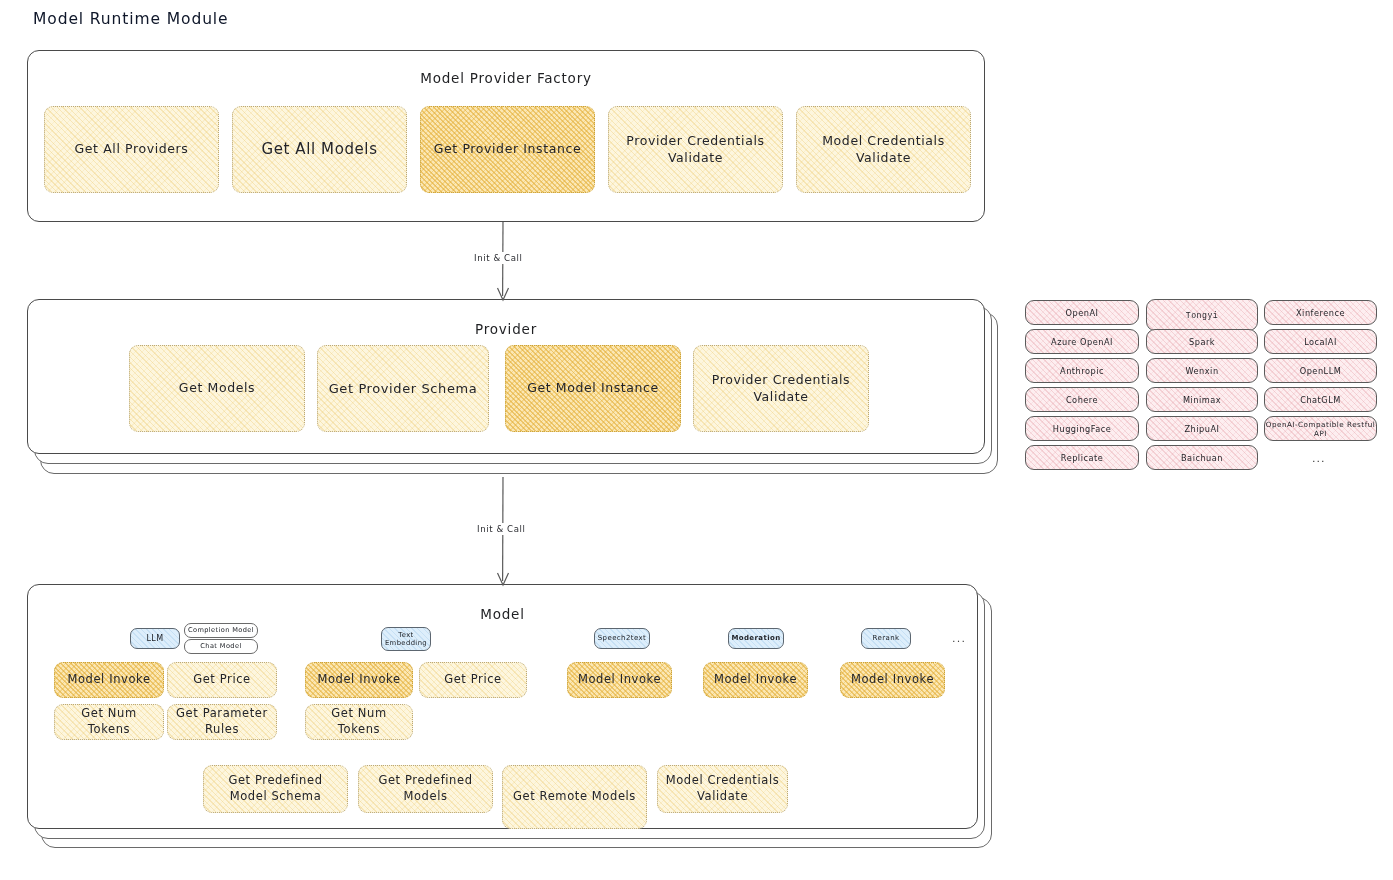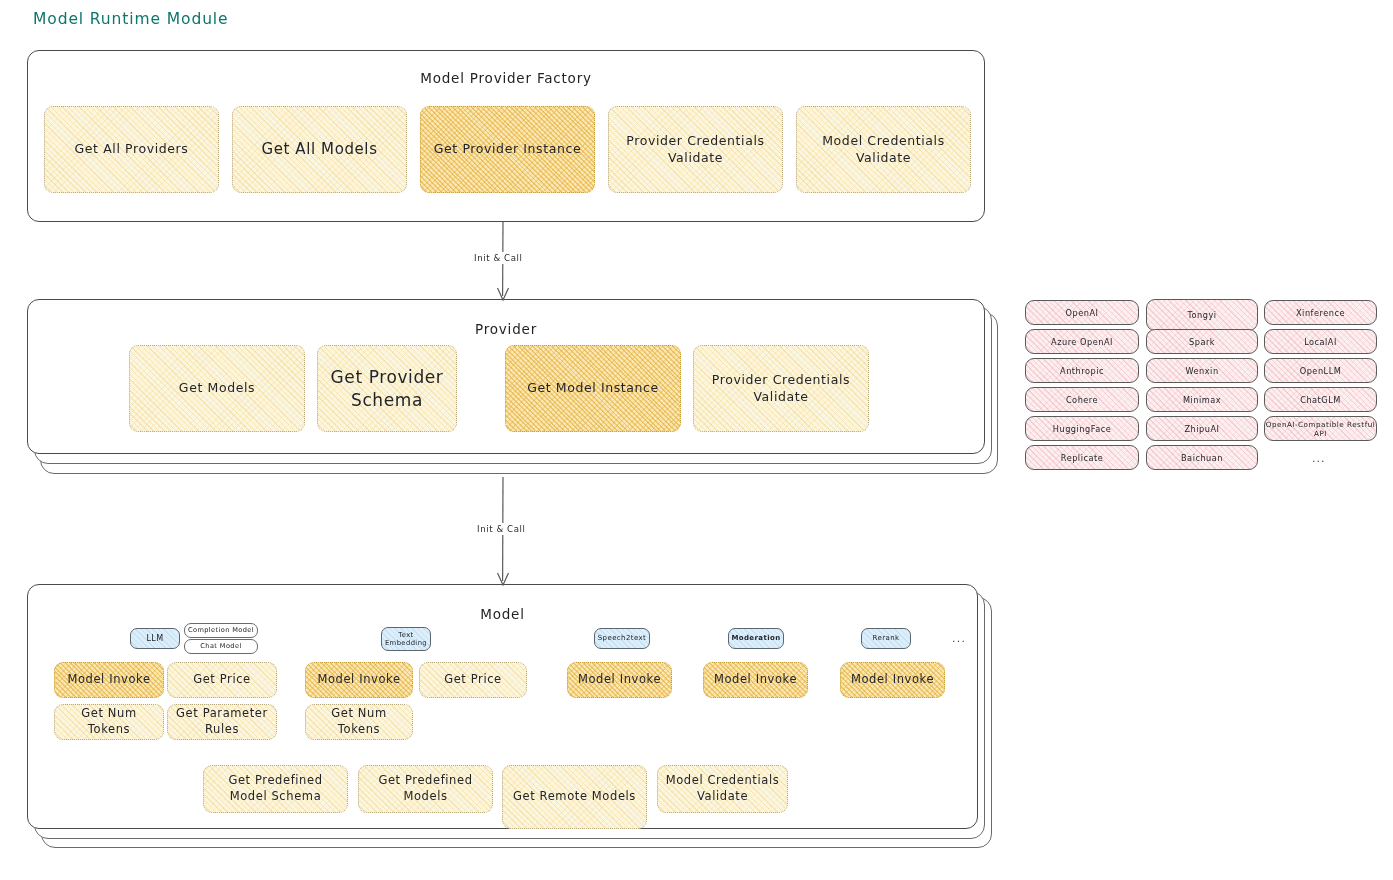--- a/index.html
+++ b/index.html
@@ -21,21 +21,21 @@
     font-family: "DejaVu Sans", sans-serif;
     letter-spacing: 0.6px;
   }
 
   
   #diagram-title {
     position: absolute;
     left: 33px;
     top: 10px;
     font-size: 15.5px;
-    color: #0f766e;
+    color: #0f172a;
     letter-spacing: 0.9px;
   }
 
   
   .card {
     position: absolute;
     background: #ffffff;
     border: 1.1px solid #4a4a4a;
     border-radius: 12px;
     box-sizing: border-box;
@@ -193,21 +193,21 @@
 
 <div class="card-shadowlayer" style="left:40px; top:312px; width:958px; height:162px;"></div>
 <div class="card-shadowlayer" style="left:34px; top:306px; width:958px; height:158px;"></div>
 <div class="card card-main" style="left:27px; top:299px; width:958px; height:155px;">
   <div class="card-title hand" style="top:21px;">Provider</div>
 </div>
 
 <div class="node hand" style="left:129px; top:345px; width:176px; height:87px; font-size:12.5px;">
   <span class="lbl">Get Models</span>
 </div>
-<div class="node hand" style="left:317px; top:345px; width:140px; height:87px; font-size:17px;">
+<div class="node hand" style="left:317px; top:345px; width:172px; height:87px; font-size:13px;">
   <span class="lbl">Get Provider Schema</span>
 </div>
 <div class="node hl hand" style="left:505px; top:345px; width:176px; height:87px; font-size:12.5px;">
   <span class="lbl">Get Model Instance</span>
 </div>
 <div class="node hand" style="left:693px; top:345px; width:176px; height:87px; font-size:12.5px;">
   <span class="lbl">Provider Credentials Validate</span>
 </div>
 
 <div class="chip hand" style="left:1025px; top:300px; width:114px; height:25px;">
@@ -222,21 +222,21 @@
 <div class="chip hand" style="left:1025px; top:387px; width:114px; height:25px;">
   <span>Cohere</span>
   </div>
 <div class="chip hand" style="left:1025px; top:416px; width:114px; height:25px;">
   <span>HuggingFace</span>
   </div>
 <div class="chip hand" style="left:1025px; top:445px; width:114px; height:25px;">
   <span>Replicate</span>
   </div>
 
-<div class="chip hand" style="left:1146px; top:299px; width:112px; height:32px;">
+<div class="chip hand" style="left:1146px; top:299px; width:112px; height:32px;font-family:Liberation Mono, monospace;">
   <span>Tongyi</span>
   </div>
 <div class="chip hand" style="left:1146px; top:329px; width:112px; height:25px;">
   <span>Spark</span>
   </div>
 <div class="chip hand" style="left:1146px; top:358px; width:112px; height:25px;">
   <span>Wenxin</span>
   </div>
 <div class="chip hand" style="left:1146px; top:387px; width:112px; height:25px;">
   <span>Minimax</span>

